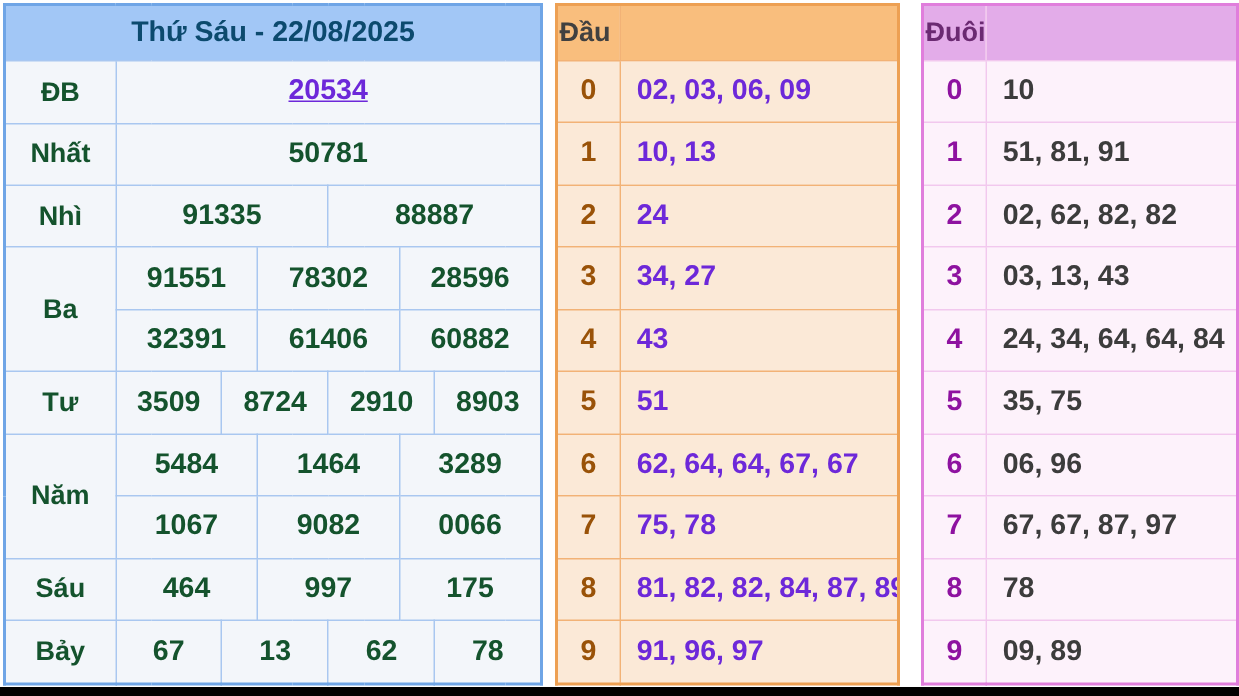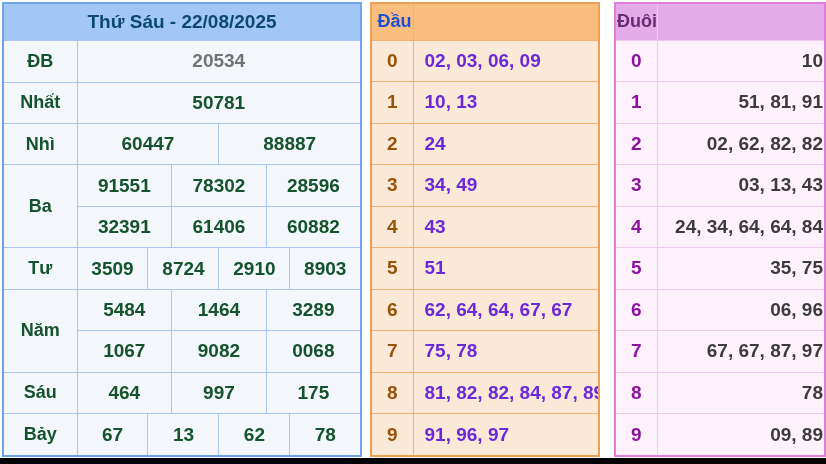--- a/index.html
+++ b/index.html
@@ -21,46 +21,46 @@
   .results td {
     border:1px solid #A9C7F0;
     text-align:center;
     font-size:19px;
   }
   .results tr.h-head { height:37px; }
   .results tr.h-db   { height:42px; }
   .results .hd  { background:#A2C7F6; color:#0c4a6e; font-size:19px; }
   .results .lbl { background:#F3F6FA; color:#14532d; font-size:18px; }
   .results .val { background:#F3F6FA; color:#14532d; }
-  .results .special { color:#737373; }
+  .results .special { color:#6d28d9;text-decoration:underline; }
 
   
   .dau {
     position:absolute; left:370px; top:2px;
     width:230px; height:455px;
     border:2px solid #EDA053;
   }
   .dau td { border:1px solid #F2B276; font-size:19px; }
   .dau tr.h-head { height:37px; }
-  .dau .hd { background:#F9BE7D; color:#1d4ed8; font-size:18px; text-align:right; }
+  .dau .hd { background:#F9BE7D; color:#404040; font-size:18px; text-align:left; }
   .dau .digit { background:#FBE9D7; color:#995208; text-align:center; }
   .dau .nums  { background:#FBE9D7; color:#6d28d9; text-align:left; padding-left:11px;
                 border-left-color:#EFA963; white-space:nowrap; overflow:hidden; }
 
   
   .duoi {
     position:absolute; left:614px; top:2px;
     width:212px; height:455px;
     border:2px solid #E07EDC;
   }
   .duoi td { border:1px solid #F2C8EE; font-size:19px;margin-top:42px; }
   .duoi tr.h-head { height:37px; }
   .duoi .hd { background:#E3ACE9; color:#6B2A72; font-size:18px; text-align:center; }
   .duoi .digit { background:#FDF2FB; color:#8E12A0; text-align:center; }
-  .duoi .nums  { background:#FDF2FB; color:#3C3C3C; text-align:right; padding-left:11px;
+  .duoi .nums  { background:#FDF2FB; color:#3C3C3C; text-align:left; padding-left:11px;
                  border-left-color:#E9A2E4; white-space:nowrap; overflow:hidden; }
 
   .c-label { width:74px; }
   .c-digit { width:42px; }
 
   
   .bottom-bar {
     position:absolute; left:0; bottom:0; width:826px; height:6px;
     background:#000000; z-index:5;
   }
@@ -80,21 +80,21 @@
   <tr class="h-db">
     <td class="lbl">ĐB</td>
     <td class="val special" colspan="12">20534</td>
   </tr>
   <tr>
     <td class="lbl">Nhất</td>
     <td class="val" colspan="12">50781</td>
   </tr>
   <tr>
     <td class="lbl">Nhì</td>
-    <td class="val" colspan="6">60447</td>
+    <td class="val" colspan="6">91335</td>
     <td class="val" colspan="6">88887</td>
   </tr>
   <tr>
     <td class="lbl" rowspan="2">Ba</td>
     <td class="val" colspan="4">91551</td>
     <td class="val" colspan="4">78302</td>
     <td class="val" colspan="4">28596</td>
   </tr>
   <tr>
     <td class="val" colspan="4">32391</td>
@@ -110,21 +110,21 @@
   </tr>
   <tr>
     <td class="lbl" rowspan="2">Năm</td>
     <td class="val" colspan="4">5484</td>
     <td class="val" colspan="4">1464</td>
     <td class="val" colspan="4">3289</td>
   </tr>
   <tr>
     <td class="val" colspan="4">1067</td>
     <td class="val" colspan="4">9082</td>
-    <td class="val" colspan="4">0068</td>
+    <td class="val" colspan="4">0066</td>
   </tr>
   <tr>
     <td class="lbl">Sáu</td>
     <td class="val" colspan="4">464</td>
     <td class="val" colspan="4">997</td>
     <td class="val" colspan="4">175</td>
   </tr>
   <tr>
     <td class="lbl">Bảy</td>
     <td class="val" colspan="3">67</td>
@@ -152,21 +152,21 @@
   <tr>
         <td class="digit">1</td>
         <td class="nums">10, 13</td>
       </tr>
   <tr>
         <td class="digit">2</td>
         <td class="nums">24</td>
       </tr>
   <tr>
         <td class="digit">3</td>
-        <td class="nums">34, 49</td>
+        <td class="nums">34, 27</td>
       </tr>
   <tr>
         <td class="digit">4</td>
         <td class="nums">43</td>
       </tr>
   <tr>
         <td class="digit">5</td>
         <td class="nums">51</td>
       </tr>
   <tr>

